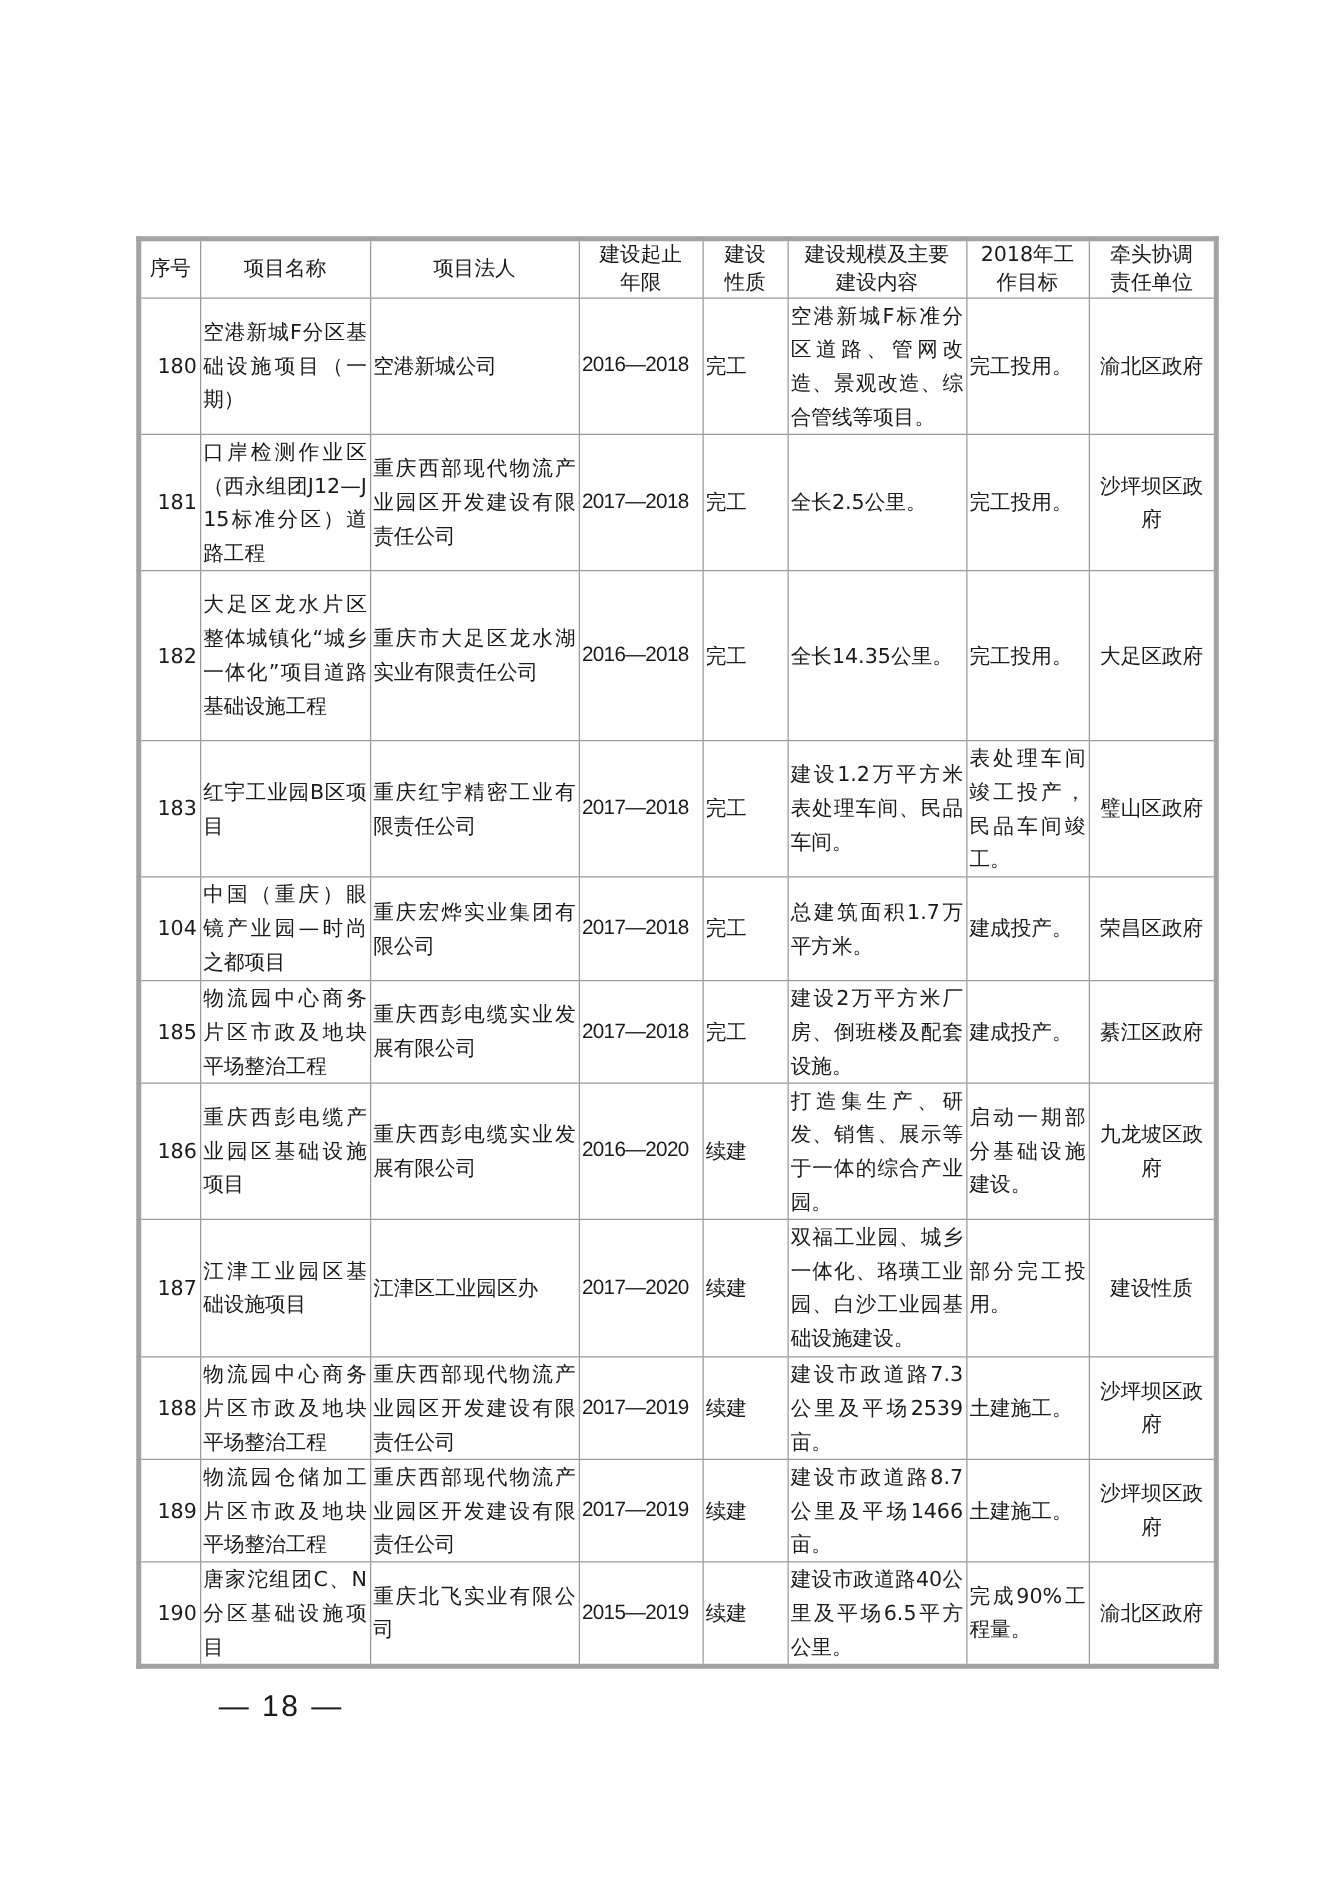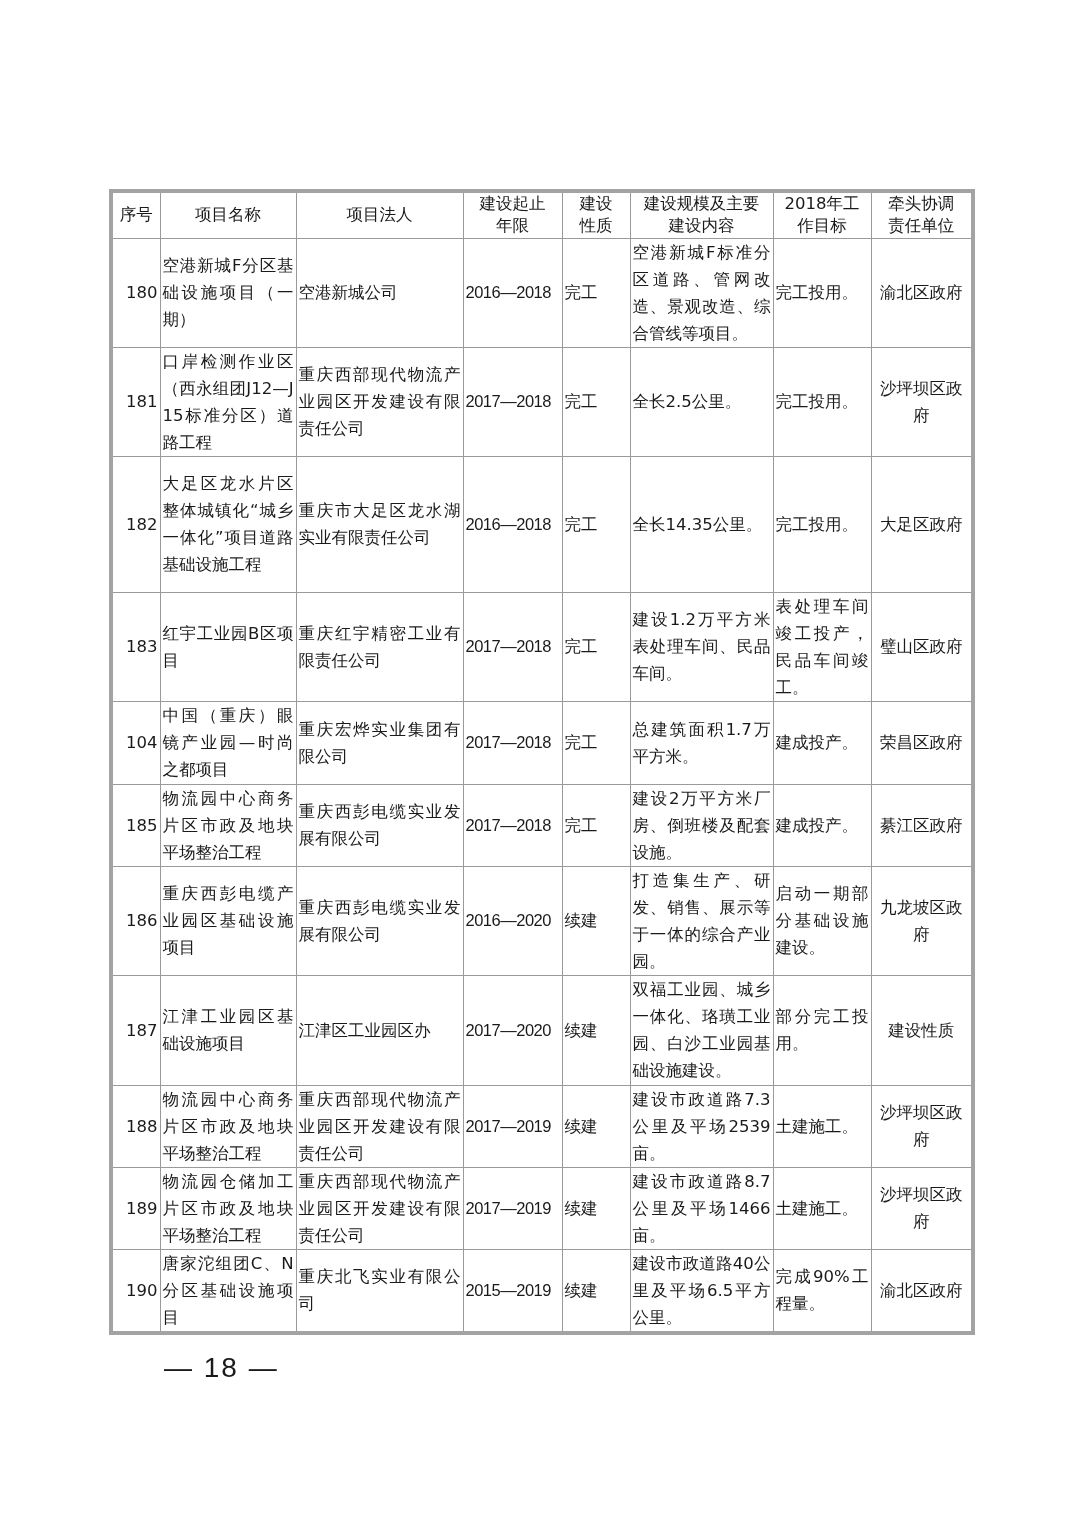--- a/index.html
+++ b/index.html
@@ -10,21 +10,21 @@
                 border: 4px solid #a3a3a3; }
   .page-table td, .page-table th { border: 1px solid #9a9a9a; padding: 0 2px;
                 font-size: 16.5px; line-height: 27px; font-weight: normal;
                 vertical-align: middle; word-break: break-all; }
   .page-table th { text-align: center; line-height: 22px; padding: 2px 2px; }
   .c-no { text-align: right; }
   .c-period, .c-nature { text-align: left; }
   .c-unit { text-align: center; }
   .c-name, .c-owner, .c-scope, .c-target { text-align: justify; }
   .c-period { font-family: "Liberation Sans", sans-serif; letter-spacing: -0.5px; white-space: nowrap; }
-  .page-number { position: absolute; left: 164px; top: 1352px; font-size: 28px;
+  .page-number { position: absolute; left: 175px; top: 1352px; font-size: 24px;
                  font-family: "Liberation Sans", sans-serif; letter-spacing: 2px; }
 </style>
 </head>
 <body>
 
 <table class="page-table">
   <colgroup>
     <col style="width:49px">
     <col style="width:136px">
     <col style="width:167px">

